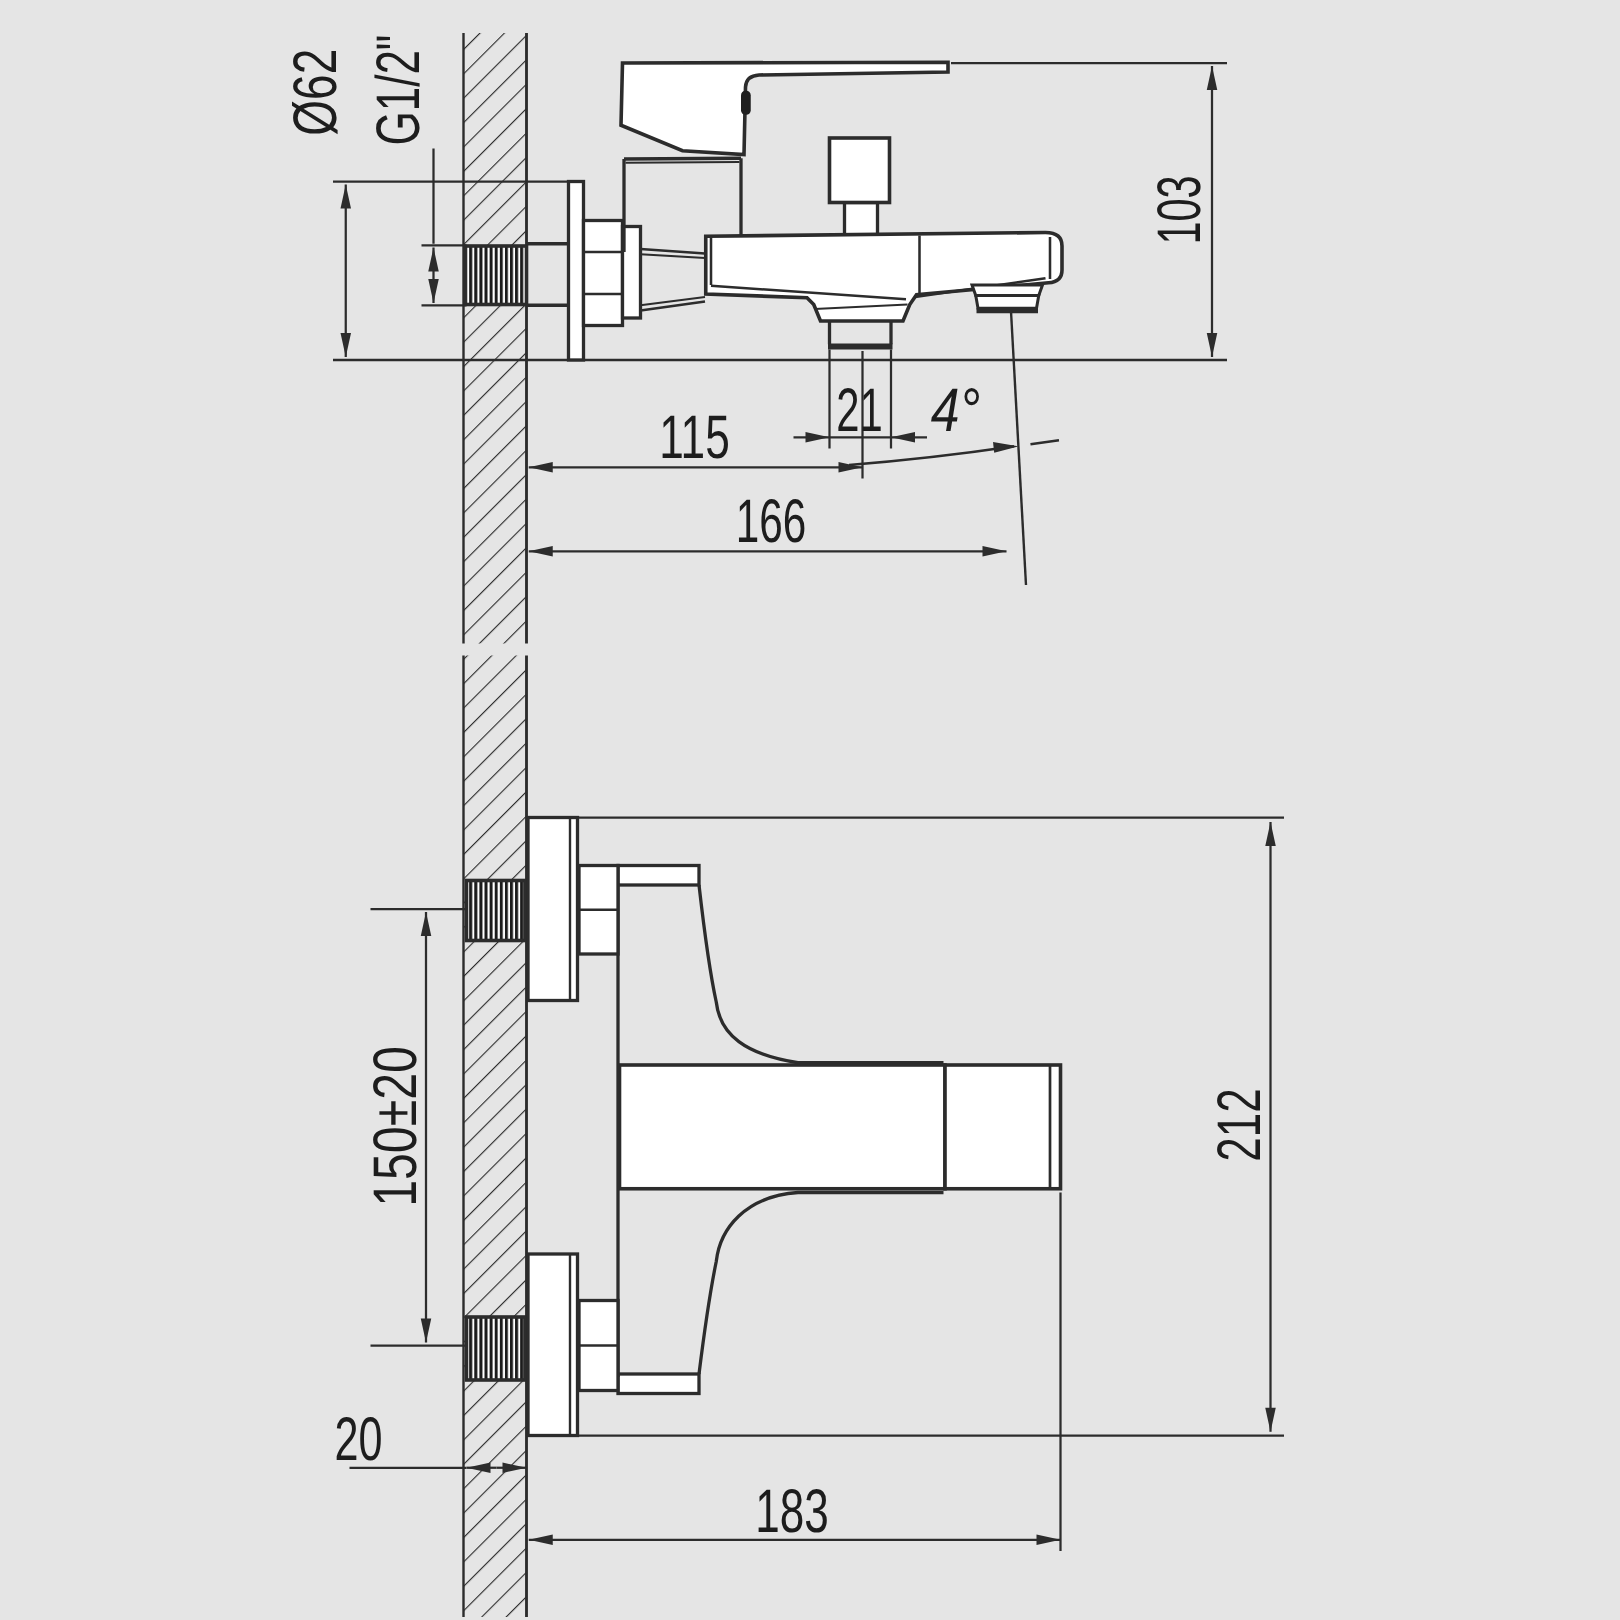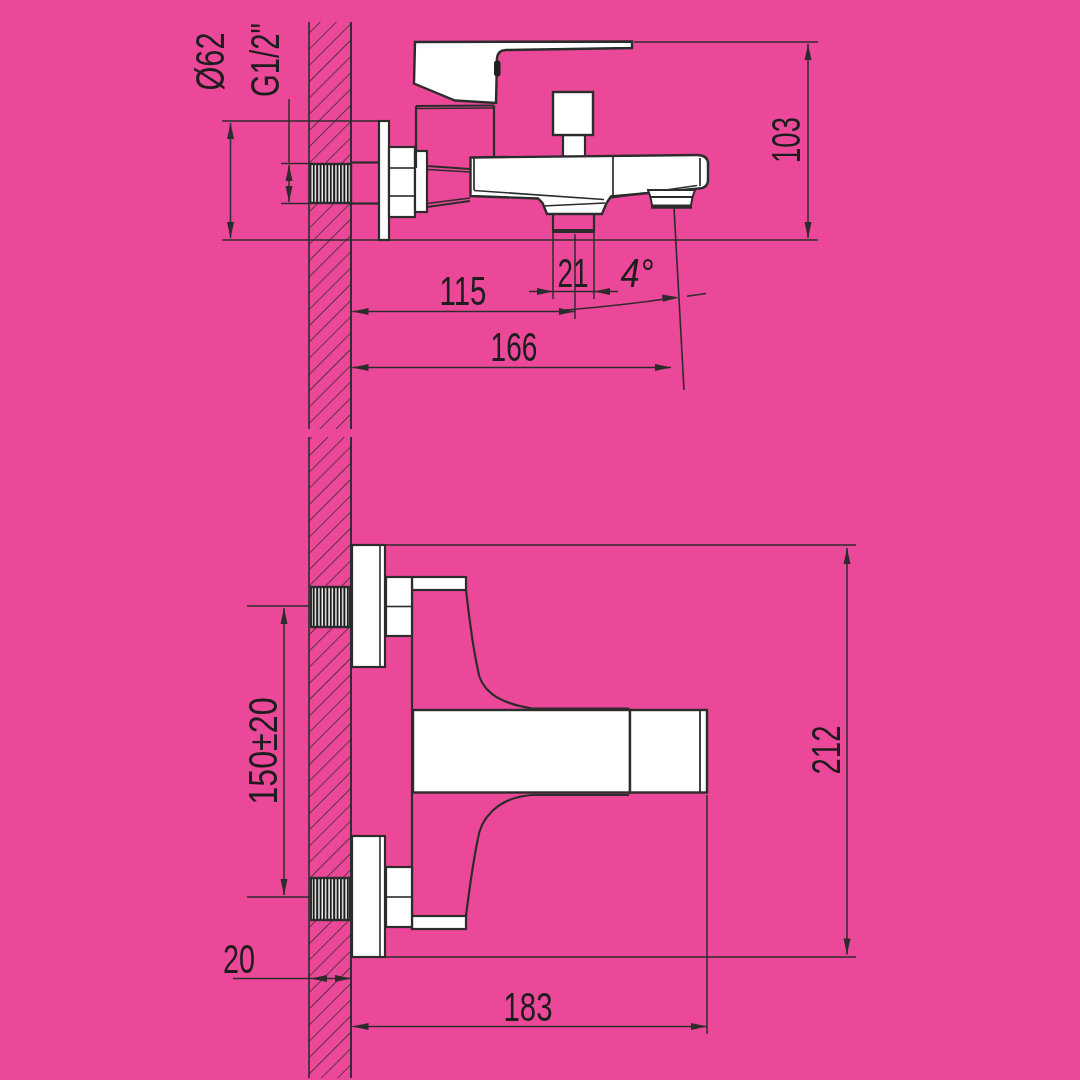--- a/index.html
+++ b/index.html
@@ -1,16 +1,16 @@
 <!DOCTYPE html>
 <html><head>
 <meta charset="utf-8">
 <style>
   html,body{margin:0;padding:0;background:#ffffff;}
-  .stage{position:relative;width:1080px;height:1080px;background:#ec4899;overflow:hidden;
+  .stage{position:relative;width:1080px;height:1080px;background:#e5e5e5;overflow:hidden;
          font-family:"Liberation Sans",sans-serif;}
   svg{display:block;}
   text{fill:#1d1d1d;font-family:"Liberation Sans",sans-serif;font-size:41px;}
   .rot{text-anchor:middle;}
   .hor{text-anchor:middle;}
   .ital{font-style:italic;}
 </style>
 </head>
 <body>
 

